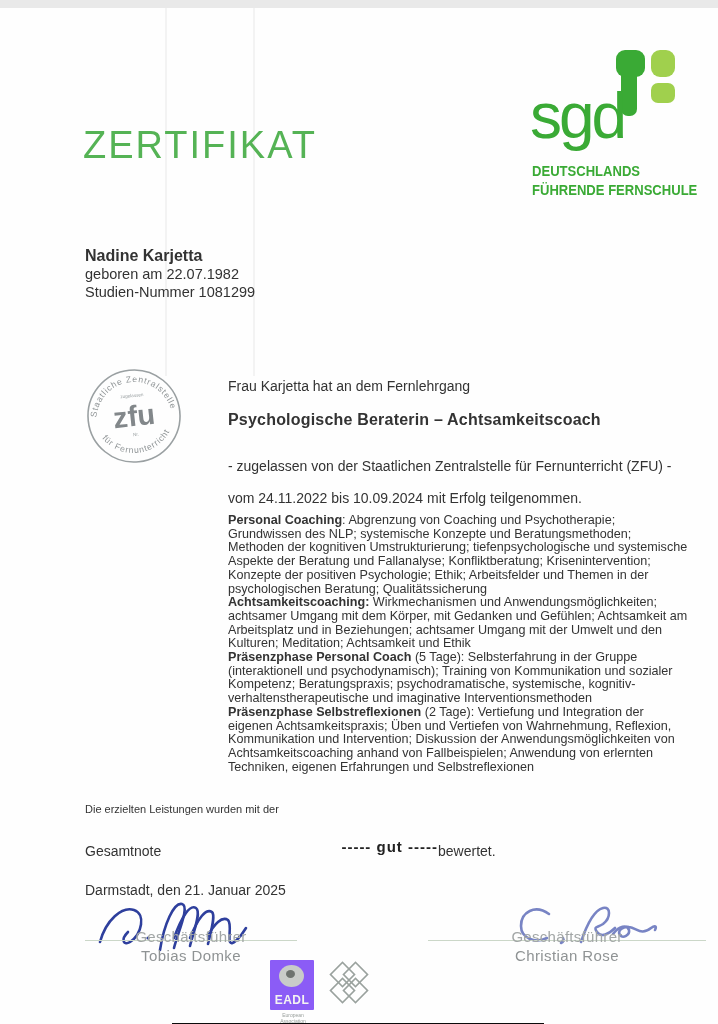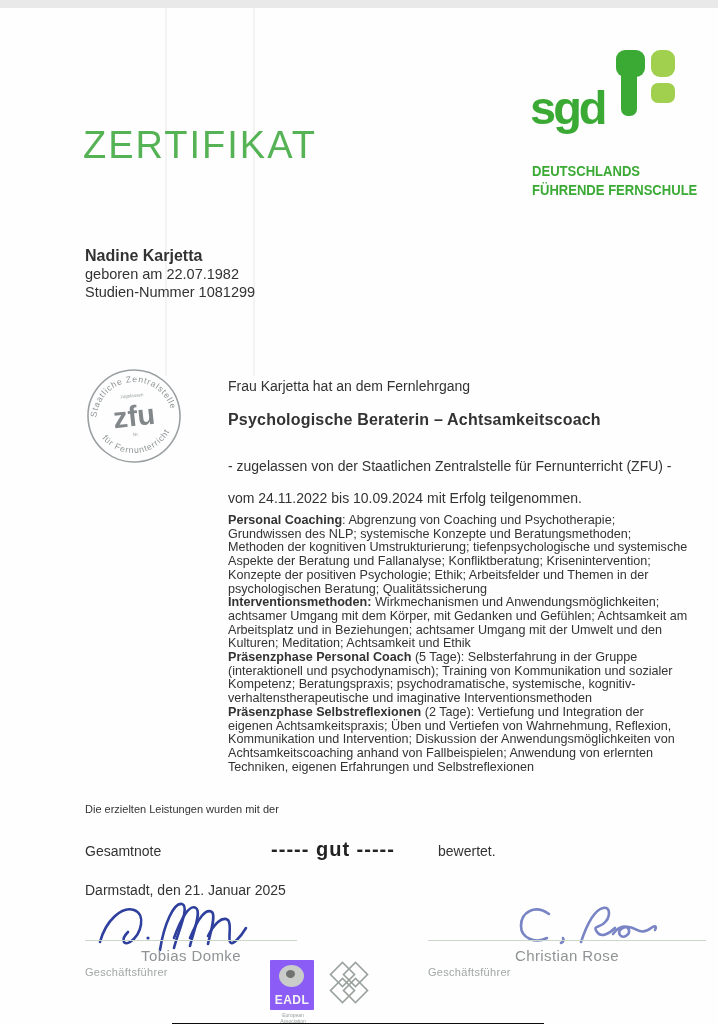--- a/index.html
+++ b/index.html
@@ -11,21 +11,21 @@
   }
   
   .scan-line{position:absolute;top:0;width:2px;height:368px;background:rgba(0,0,0,0.045);}
   .scan-bar{position:absolute;left:172px;top:1015px;width:372px;height:9px;background:#0b0b0b;}
 
   
   .title{position:absolute;left:83px;top:116px;font-size:38px;letter-spacing:2px;color:#55b355;font-weight:400;}
 
   
   .logo{position:absolute;left:530px;top:36px;width:180px;height:165px;}
-  .logo .sgd{position:absolute;left:0;top:40px;font-size:47px;font-weight:bold;color:#3aaa35;letter-spacing:-3px;line-height:1;}
+  .logo .sgd{position:absolute;left:0;top:40px;font-size:64px;font-weight:normal;color:#3aaa35;letter-spacing:-3px;line-height:1;}
   .petal{position:absolute;border-radius:9px;}
   .petal.dark{background:#3aaa35;}
   .petal.light{background:#a0d04d;}
   .p-tl{left:86px;top:6px;width:29px;height:27px;}
   .p-stem{left:91px;top:18px;width:16px;height:54px;border-radius:7px;background:#3aaa35;position:absolute;}
   .p-tr{left:121px;top:6px;width:24px;height:27px;}
   .p-br{left:121px;top:39px;width:24px;height:20px;border-radius:7px;}
   .logo .tag{position:absolute;left:2px;top:118px;color:#3aaa35;font-weight:bold;font-size:14.5px;line-height:19px;transform:scaleX(0.9);transform-origin:left top;white-space:nowrap;}
 
   
@@ -40,33 +40,33 @@
   .intro{top:370px;font-size:14px;}
   .course{top:403px;font-size:16px;font-weight:bold;letter-spacing:.2px;}
   .approval{top:450px;font-size:14px;}
   .period{top:482px;font-size:14px;}
   .curriculum{top:506px;font-size:12.6px;line-height:13.7px;}
   .curriculum p{margin:0;}
 
   
   .line-result{position:absolute;left:85px;top:795px;font-size:11px;color:#333;}
   .grade-label{position:absolute;left:85px;top:835px;font-size:14px;color:#333;}
-  .grade-value{position:absolute;left:228px;top:830px;width:210px;text-align:center;font-size:20px;font-weight:bold;letter-spacing:1px;color:#222;}
+  .grade-value{position:absolute;left:228px;top:830px;width:210px;text-align:right;font-size:15px;font-weight:bold;letter-spacing:1px;color:#222;}
   .grade-suffix{position:absolute;left:438px;top:835px;font-size:14px;color:#333;}
   .place-date{position:absolute;left:85px;top:874px;font-size:14px;color:#333;}
 
   
   .sig-svg{position:absolute;}
   .sig-line{position:absolute;top:932px;border-top:1.5px solid #cbd7c8;}
   .sig-line.l{left:85px;width:212px;}
   .sig-line.r{left:428px;width:278px;}
   .sig-name{position:absolute;top:939px;text-align:center;color:#8f9394;font-size:15px;letter-spacing:.4px;}
   .sig-name.l{left:85px;width:212px;}
   .sig-name.r{left:428px;width:278px;}
-  .sig-role{position:absolute;top:958px;color:#a2a6a6;font-size:11px;letter-spacing:.3px;}
+  .sig-role{position:absolute;top:920px;text-align:center;color:#a2a6a6;font-size:15px;letter-spacing:.3px;}
   .sig-role.l{left:85px;width:212px;}
   .sig-role.r{left:428px;width:278px;}
 
   
   .eadl{position:absolute;left:270px;top:952px;width:46px;}
   .eadl .box{width:44px;height:50px;background:#8b5cf6;position:relative;border-radius:1px;}
   .eadl .sphere{position:absolute;left:9px;top:5px;width:25px;height:22px;border-radius:50%;background:#c9ccc9;overflow:hidden;}
   .eadl .sphere i{position:absolute;left:7px;top:5px;width:9px;height:8px;border-radius:50%;background:#6e736f;display:block;}
   .eadl .word{position:absolute;left:0;bottom:3px;width:100%;text-align:center;color:#f4f4f2;font-weight:bold;font-size:12px;letter-spacing:.5px;}
   .eadl .sub{margin-top:2px;font-size:5px;line-height:6px;color:#9aa09d;text-align:center;}
@@ -120,21 +120,21 @@
     <text x="50" y="70" text-anchor="middle" font-size="4.6" fill="#9aa0a2">Nr.</text>
   </svg>
 
   <div class="col intro">Frau Karjetta hat an dem Fernlehrgang</div>
   <div class="col course">Psychologische Beraterin – Achtsamkeitscoach</div>
   <div class="col approval">- zugelassen von der Staatlichen Zentralstelle für Fernunterricht (ZFU) -</div>
   <div class="col period">vom 24.11.2022 bis 10.09.2024 mit Erfolg teilgenommen.</div>
 
   <div class="col curriculum">
     <p><b>Personal Coaching</b><span>: Abgrenzung von Coaching und Psychotherapie; Grundwissen des NLP; systemische Konzepte und Beratungsmethoden; Methoden der kognitiven Umstrukturierung; tiefenpsychologische und systemische Aspekte der Beratung und Fallanalyse; Konfliktberatung; Krisenintervention; Konzepte der positiven Psychologie; Ethik; Arbeitsfelder und Themen in der psychologischen Beratung; Qualitätssicherung</span></p>
-    <p><b>Interventionsmethoden:</b><span> Wirkmechanismen und Anwendungsmöglichkeiten; achtsamer Umgang mit dem Körper, mit Gedanken und Gefühlen; Achtsamkeit am Arbeitsplatz und in Beziehungen; achtsamer Umgang mit der Umwelt und den Kulturen; Meditation; Achtsamkeit und Ethik</span></p>
+    <p><b>Achtsamkeitscoaching:</b><span> Wirkmechanismen und Anwendungsmöglichkeiten; achtsamer Umgang mit dem Körper, mit Gedanken und Gefühlen; Achtsamkeit am Arbeitsplatz und in Beziehungen; achtsamer Umgang mit der Umwelt und den Kulturen; Meditation; Achtsamkeit und Ethik</span></p>
     <p><b>Präsenzphase Personal Coach</b><span> (5 Tage): Selbsterfahrung in der Gruppe (interaktionell und psychodynamisch); Training von Kommunikation und sozialer Kompetenz; Beratungspraxis; psychodramatische, systemische, kognitiv-verhaltenstherapeutische und imaginative Interventionsmethoden</span></p>
     <p><b>Präsenzphase Selbstreflexionen</b><span> (2 Tage): Vertiefung und Integration der eigenen Achtsamkeitspraxis; Üben und Vertiefen von Wahrnehmung, Reflexion, Kommunikation und Intervention; Diskussion der Anwendungsmöglichkeiten von Achtsamkeitscoaching anhand von Fallbeispielen; Anwendung von erlernten Techniken, eigenen Erfahrungen und Selbstreflexionen</span></p>
   </div>
 
   <div class="line-result">Die erzielten Leistungen wurden mit der</div>
   <div class="grade-label">Gesamtnote</div>
   <div class="grade-value">----- gut -----</div>
   <div class="grade-suffix">bewertet.</div>
   <div class="place-date">Darmstadt, den 21. Januar 2025</div>
 

